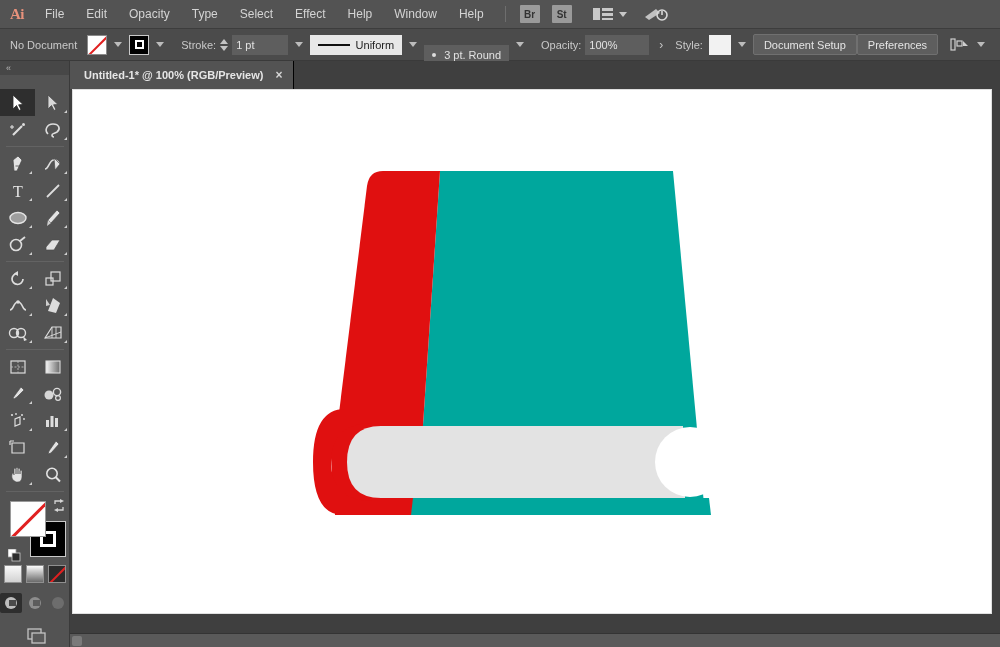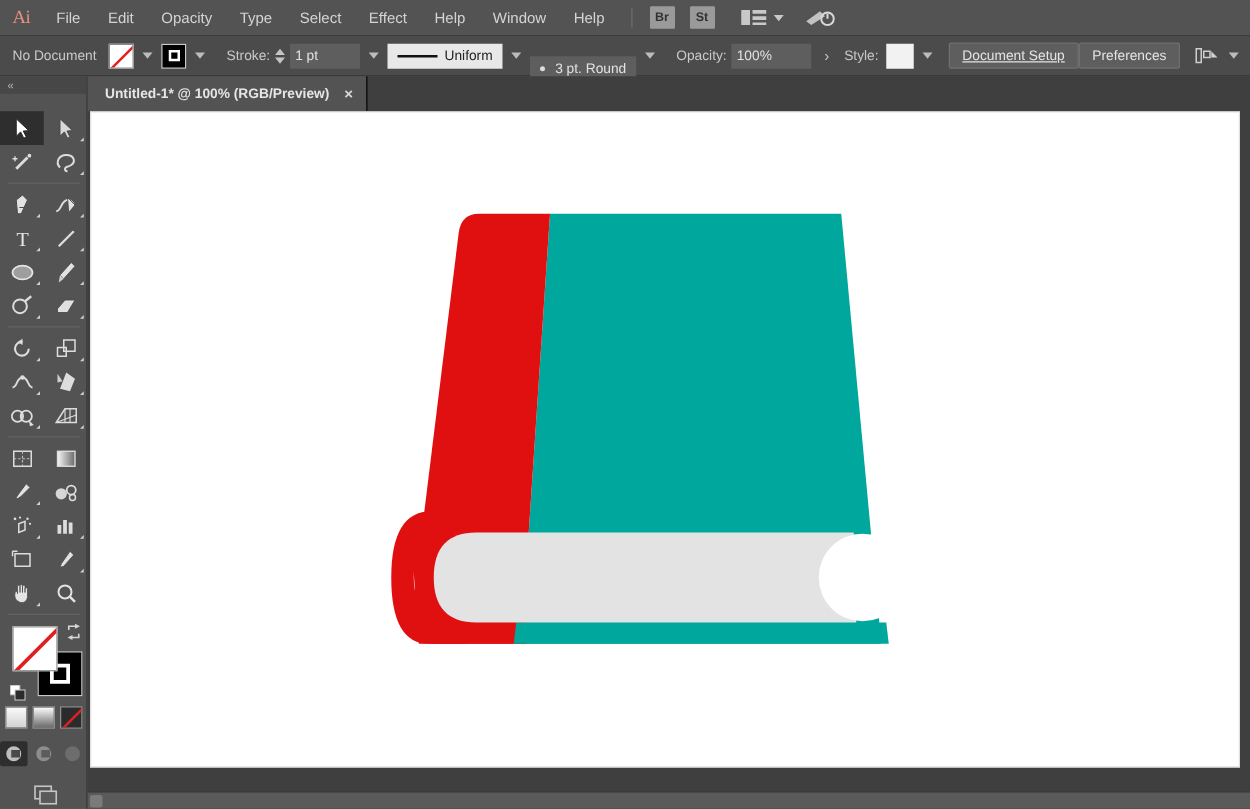--- a/index.html
+++ b/index.html
@@ -16,21 +16,21 @@
   
   .menubar {
     position: absolute; left: 0; top: 0; width: 1000px; height: 29px;
     background: #535353;
     display: flex; align-items: center;
     border-bottom: 1px solid #3d3d3d;
   }
   .ai-logo {
     width: 34px; height: 29px;
     display: flex; align-items: center; justify-content: center;
-    color: #e8927c; font-weight: normal; font-size: 15px;
+    color: #e8927c; font-weight: bold; font-size: 15px;
     font-family: "Liberation Serif", serif;
     letter-spacing: -0.5px;
   }
   .menu-item {
     padding: 0 11px; height: 29px; line-height: 29px;
     color: #d4d4d4; font-size: 12px; cursor: default;
     white-space: nowrap;
   }
   .menu-sep {
     width: 1px; height: 16px; background: #6e6e6e; margin: 0 8px 0 10px;
@@ -316,21 +316,21 @@
     <div class="mini-caret"></div>
 
     <div class="cb-label" style="padding-right:4px;">Opacity:</div>
     <div class="field" style="min-width:64px;">100%</div>
     <div style="color:#c4c4c4;font-size:12px;padding:0 10px;cursor:pointer;">›</div>
 
     <div class="cb-label" style="padding:0 6px 0 2px;">Style:</div>
     <div class="style-swatch"></div>
     <div class="mini-caret"></div>
 
-    <div class="btn" style="margin-left:6px;text-decoration:underline;">Document Setup</div>
+    <div class="btn" style="margin-left:0;">Document Setup</div>
     <div class="btn" style="margin-left:0;">Preferences</div>
 
     <span class="align-icon">
       <svg width="20" height="16" viewBox="0 0 20 16">
         <rect x="1" y="2" width="4" height="11" fill="none" stroke="#cfcfcf" stroke-width="1.2"></rect>
         <rect x="7" y="4" width="5" height="5" fill="none" stroke="#cfcfcf" stroke-width="1.2"></rect>
         <path d="M13 4 L18 9 L13 9 Z" fill="#cfcfcf"></path>
       </svg>
     </span>
     <div class="mini-caret"></div>

